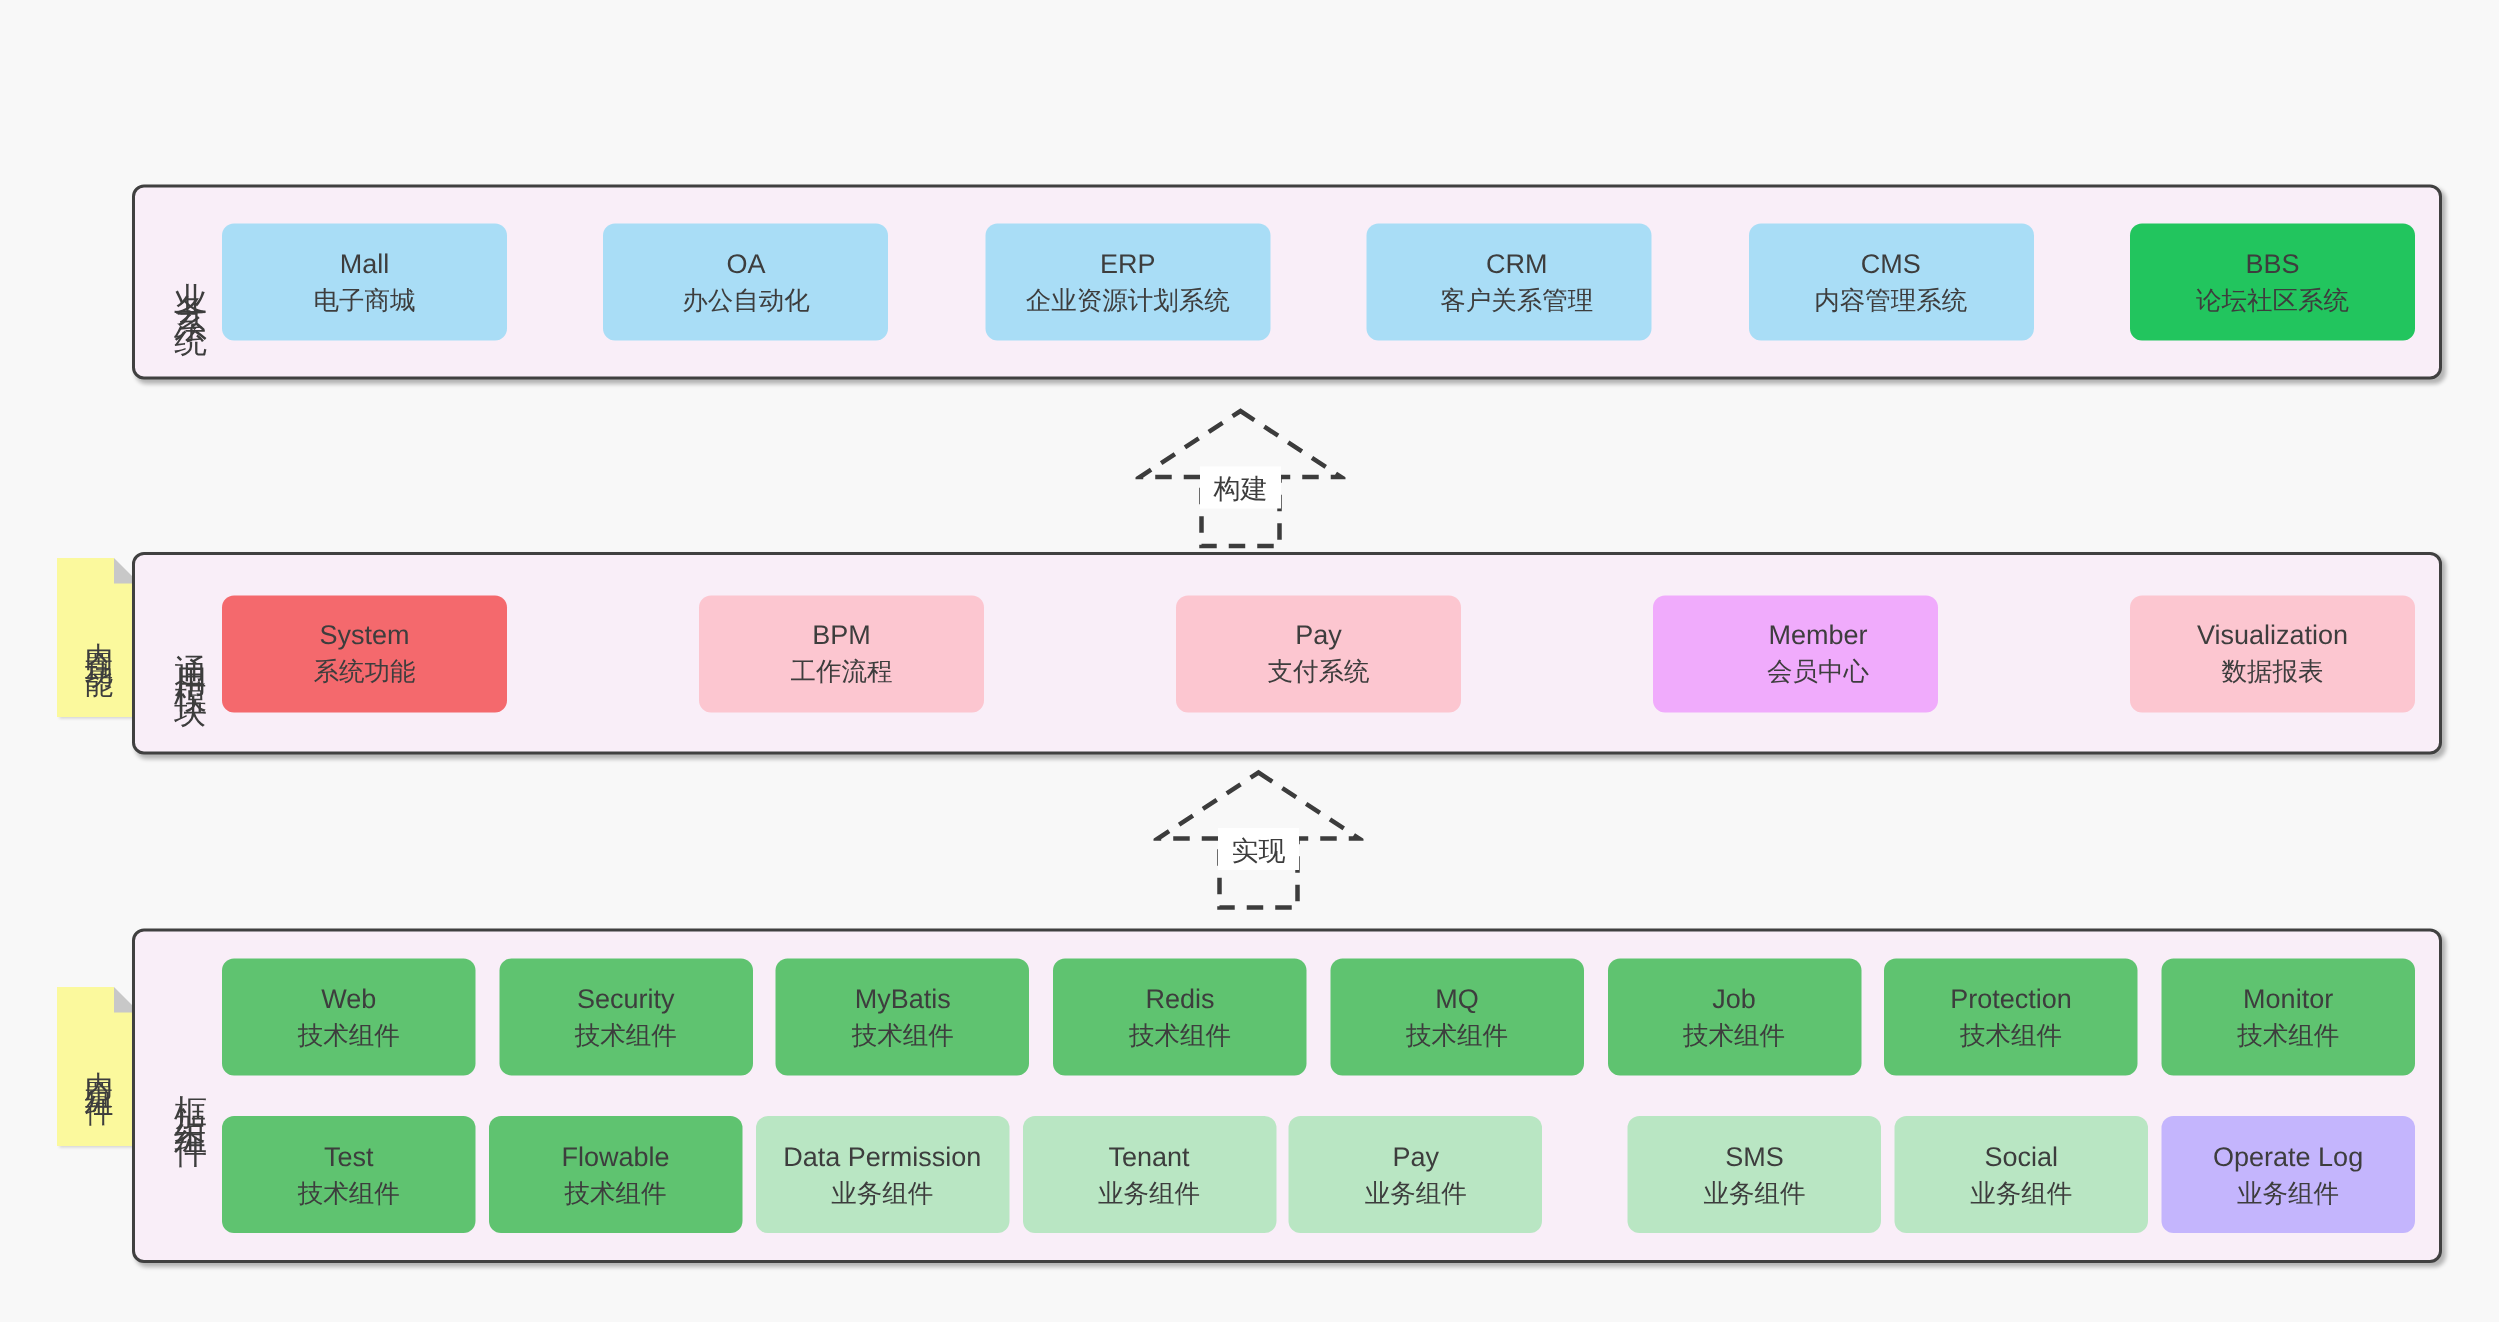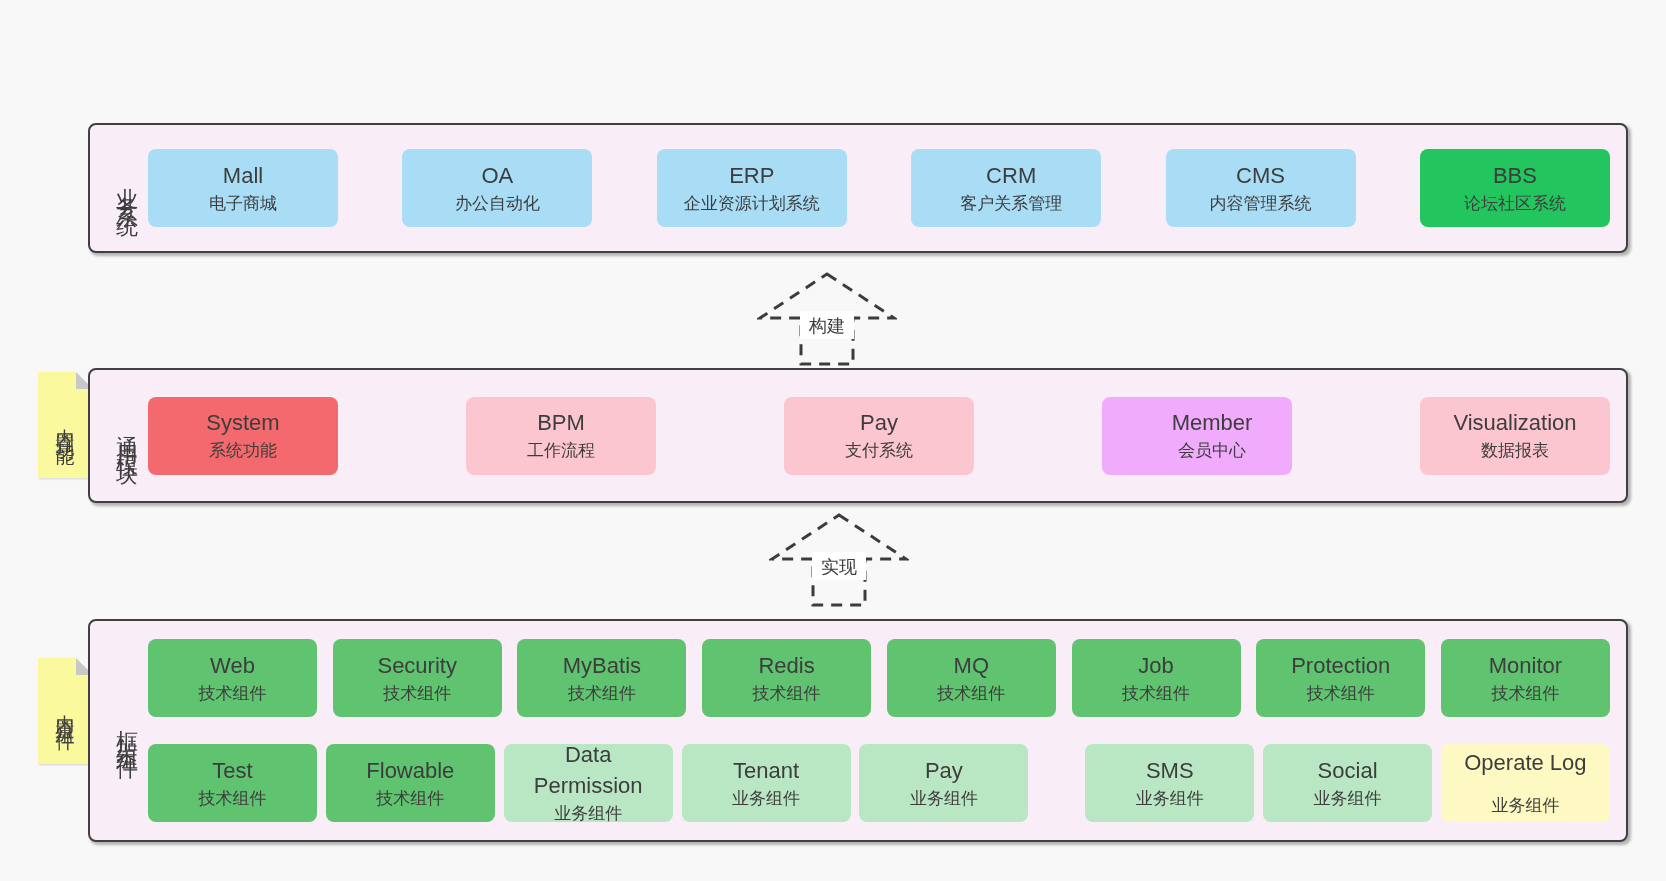--- a/index.html
+++ b/index.html
@@ -25,21 +25,21 @@
   }
   .rows{flex:1;display:flex;flex-direction:column;gap:27px;padding:0 16px 0 10px;}
   .box-row{display:flex;justify-content:space-between;}
   .box{
     height:78px;border-radius:8px;box-sizing:border-box;padding:4px 10px;
     display:flex;flex-direction:column;align-items:center;justify-content:center;
     text-align:center;line-height:1.4;
   }
   #layer-business .box,#layer-modules .box{width:190px;}
   #layer-components .box{width:169px;}
-  .box-title{font-size:22px;}
+  .box-title{font-size:18px;}
   .box-subtitle{font-size:17px;}
   .sticky{
     position:absolute;left:38px;width:55px;background:#fbf99d;
     display:flex;align-items:center;justify-content:center;
     box-shadow:1px 1px 2px rgba(0,0,0,.15);
   }
   #sticky-modules{top:372px;height:106px;}
   #sticky-components{top:658px;height:106px;}
   .sticky-text{
     writing-mode:vertical-rl;text-orientation:upright;
@@ -203,19 +203,19 @@
           <div class="box-subtitle">业务组件</div>
         </div>
         <div class="box" style="background: rgb(185, 230, 195); margin-left: 48px;">
           <div class="box-title">SMS</div>
           <div class="box-subtitle">业务组件</div>
         </div>
         <div class="box" style="background: rgb(185, 230, 195);">
           <div class="box-title">Social</div>
           <div class="box-subtitle">业务组件</div>
         </div>
-        <div class="box" style="background: #fef9c3; justify-content: space-between;">
+        <div class="box" style="background: #c4b5fd;">
           <div class="box-title">Operate Log</div>
           <div class="box-subtitle">业务组件</div>
         </div>
       </div>
     </div>
 </section>
 
 </body></html>

